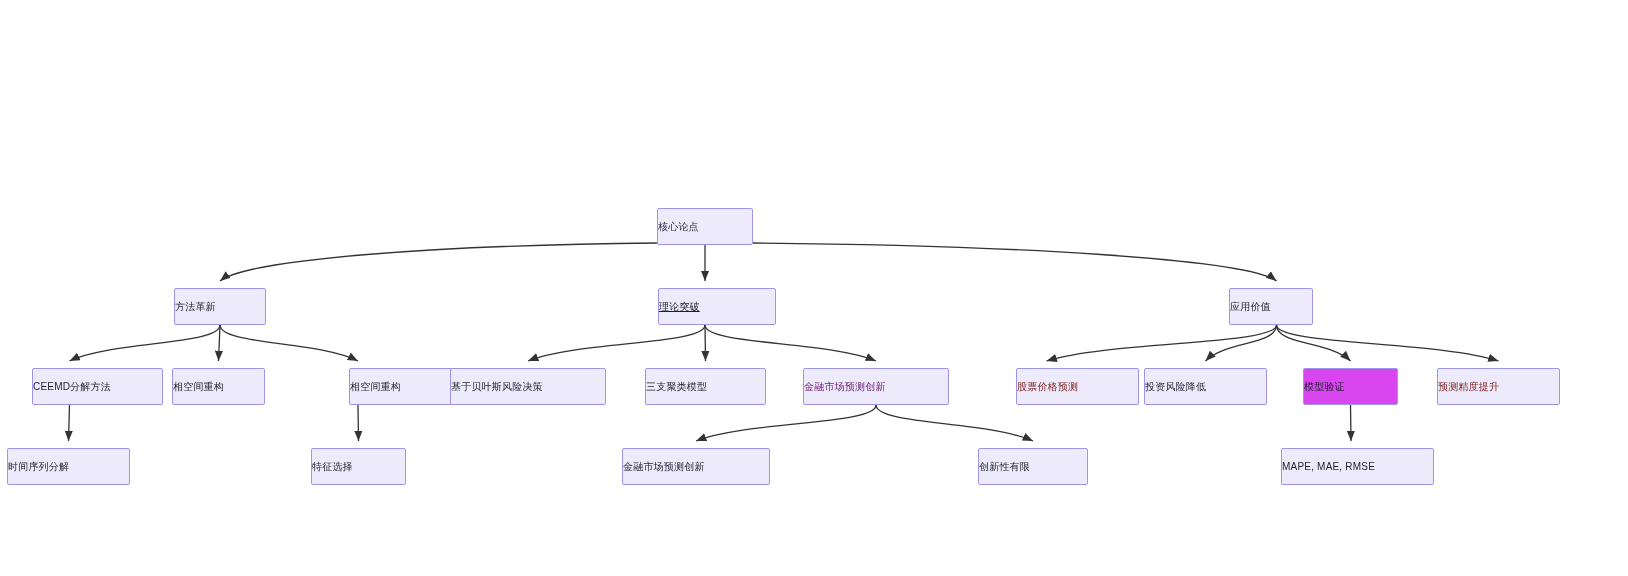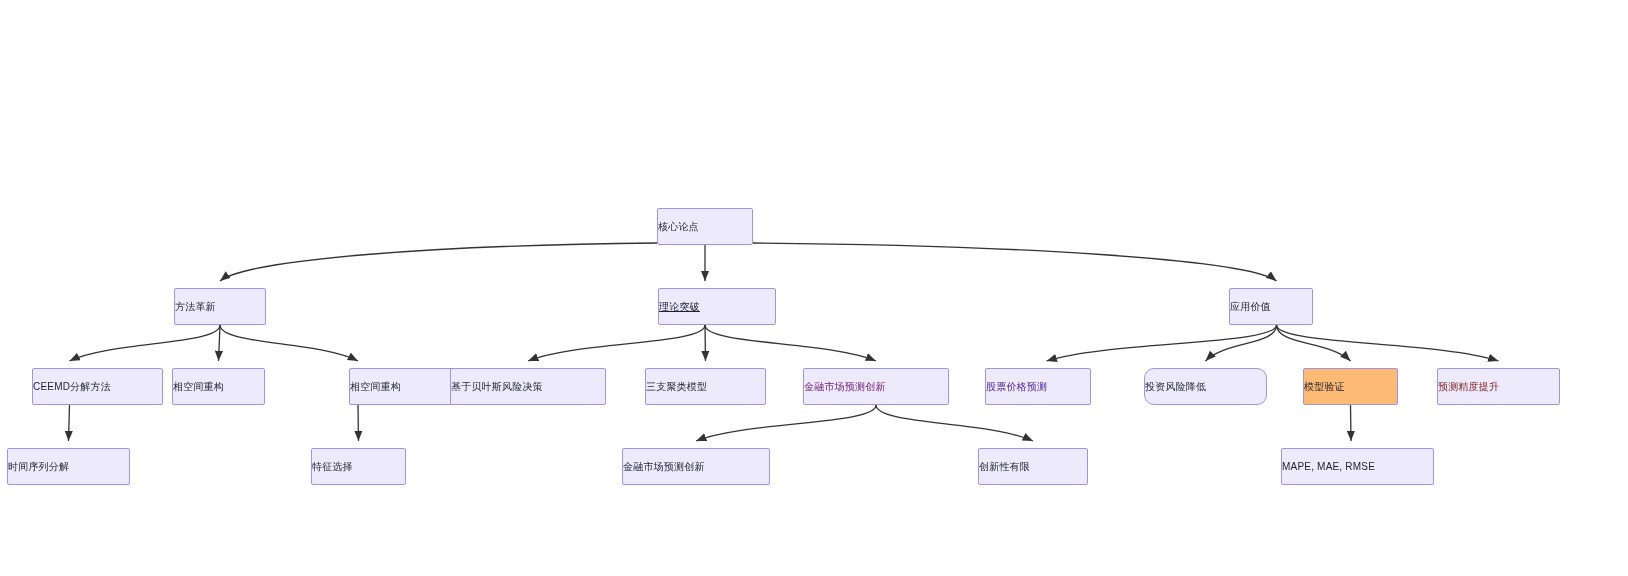--- a/index.html
+++ b/index.html
@@ -96,27 +96,27 @@
       </div>
       <div class="node" style="left: 450px; top: 368px; width: 156px; height: 37px; background: rgb(236, 234, 251); border-color: rgb(157, 150, 232); color: rgb(31, 31, 46);">
         <span>基于贝叶斯风险决策</span>
       </div>
       <div class="node" style="left: 645px; top: 368px; width: 121px; height: 37px; background: rgb(236, 234, 251); border-color: rgb(157, 150, 232); color: rgb(31, 31, 46);">
         <span>三支聚类模型</span>
       </div>
       <div class="node" style="left: 803px; top: 368px; width: 146px; height: 37px; background: rgb(236, 234, 251); border-color: rgb(157, 150, 232); color: #701a75;">
         <span>金融市场预测创新</span>
       </div>
-      <div class="node" style="left: 985px; top: 368px; width: 106px; height: 37px; background: rgb(236, 234, 251); border-color: rgb(157, 150, 232); color: #4c1d95;">
+      <div class="node" style="left: 1016px; top: 368px; width: 123px; height: 37px; background: rgb(236, 234, 251); border-color: rgb(157, 150, 232); color: #7f1d1d;">
         <span>股票价格预测</span>
       </div>
-      <div class="node" style="left: 1144px; top: 368px; width: 123px; height: 37px; background: rgb(236, 234, 251); border-color: rgb(157, 150, 232); color: rgb(31, 31, 46); border-radius: 10px;">
+      <div class="node" style="left: 1144px; top: 368px; width: 123px; height: 37px; background: rgb(236, 234, 251); border-color: rgb(157, 150, 232); color: rgb(31, 31, 46);">
         <span>投资风险降低</span>
       </div>
-      <div class="node" style="left: 1303px; top: 368px; width: 95px; height: 37px; background: #fdba74; border-color: rgb(157, 150, 232); color: rgb(31, 31, 46);">
+      <div class="node" style="left: 1303px; top: 368px; width: 95px; height: 37px; background: #d946ef; border-color: rgb(157, 150, 232); color: rgb(31, 31, 46);">
         <span>模型验证</span>
       </div>
       <div class="node" style="left: 1437px; top: 368px; width: 123px; height: 37px; background: rgb(236, 234, 251); border-color: rgb(157, 150, 232); color: #7f1d1d;">
         <span>预测精度提升</span>
       </div>
       <div class="node" style="left: 7px; top: 448px; width: 123px; height: 37px; background: rgb(236, 234, 251); border-color: rgb(157, 150, 232); color: rgb(31, 31, 46);">
         <span>时间序列分解</span>
       </div>
       <div class="node" style="left: 311px; top: 448px; width: 95px; height: 37px; background: rgb(236, 234, 251); border-color: rgb(157, 150, 232); color: rgb(31, 31, 46);">
         <span>特征选择</span>

